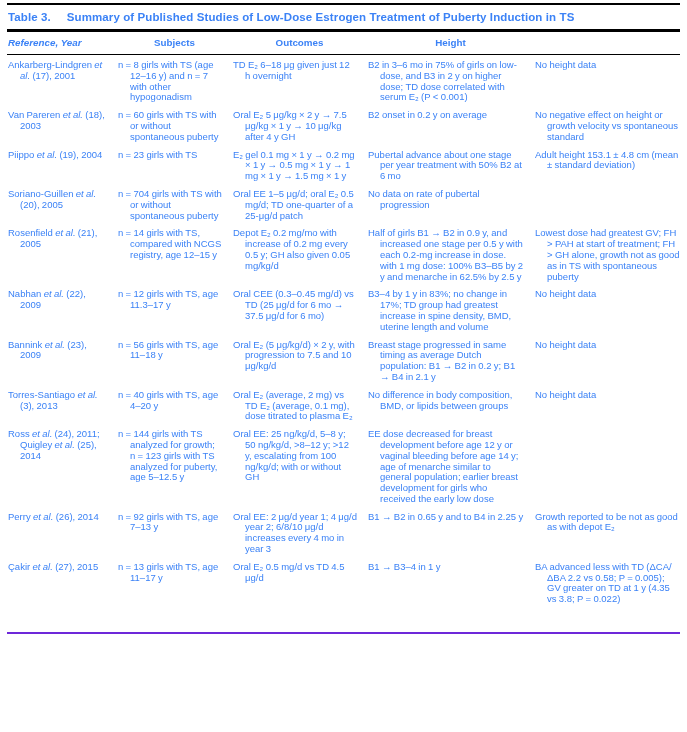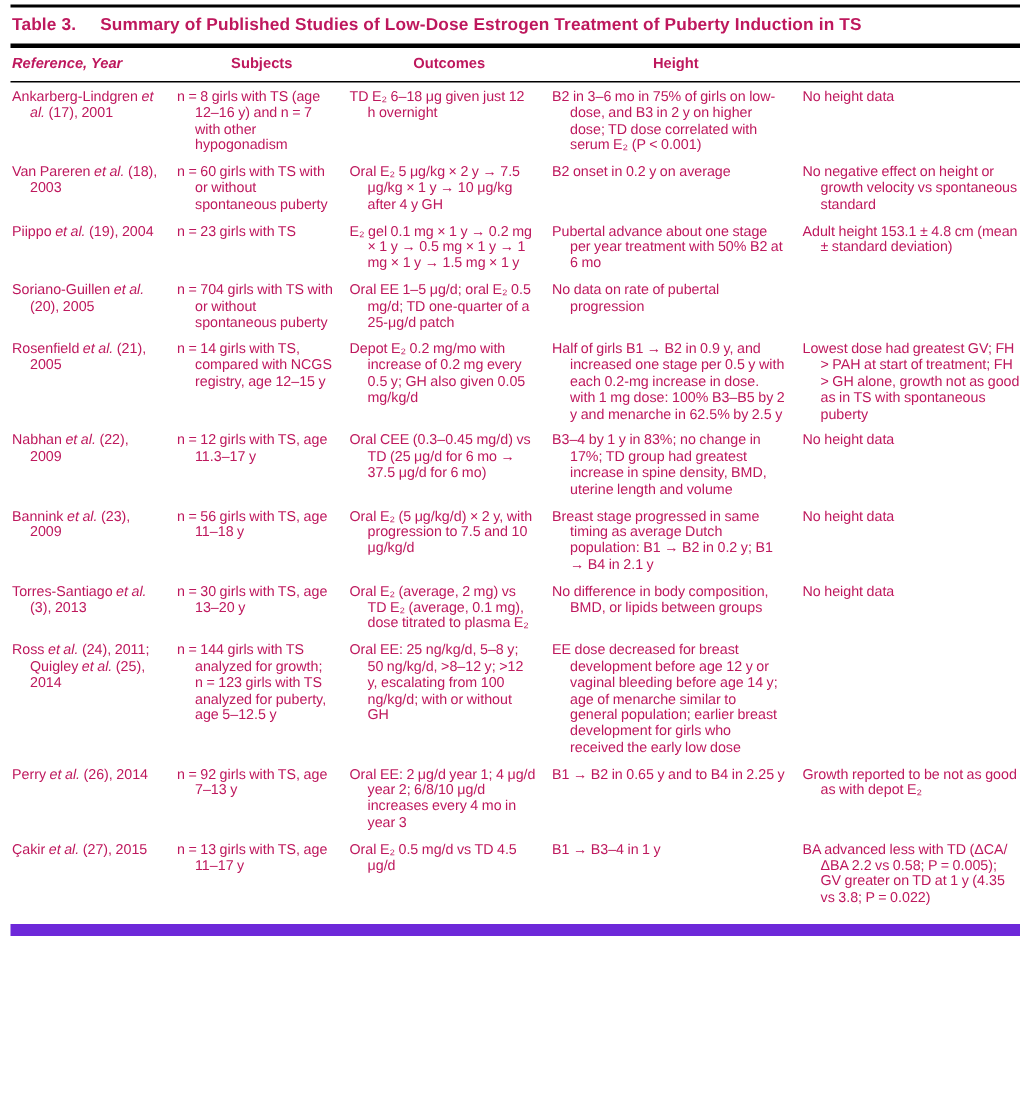--- a/index.html
+++ b/index.html
@@ -2,21 +2,21 @@
 <html><head>
 <meta charset="utf-8">
 <style>
   html, body { margin: 0; padding: 0; background: #ffffff; }
   .page {
     width: 687px;
     min-height: 732px;
     box-sizing: border-box;
     padding: 3px 7px 0 7px;
     font-family: "Liberation Sans", sans-serif;
-    color: #be185d;
+    color: #3b82f6;
     background: #ffffff;
   }
   .title-bar {
     border-top: 2px solid #000;
     border-bottom: 3px solid #000;
     padding: 6px 1px 6px 1px;
     font-size: 11.5px;
     font-weight: bold;
     letter-spacing: 0.1px;
   }
@@ -28,21 +28,21 @@
   .thead {
     align-items: end;
     padding: 5px 0 6px 0;
     border-bottom: 1.5px solid #000;
     font-weight: bold;
     font-size: 9.8px;
     line-height: 11px;
   }
   .hc { text-align: center; white-space: pre-line; padding: 0 4px; }
   .hc.first { text-align: left; padding-left: 1px; font-style: italic; }
-  .tbody { padding-top: 5px; border-bottom: 8px solid #6d28d9; padding-bottom: 4px; }
+  .tbody { padding-top: 5px; border-bottom: 2px solid #6d28d9; padding-bottom: 20px; }
   .trow { padding: 0 0 7px 0; }
   .cell {
     font-size: 9.5px;
     line-height: 10.8px;
     padding-left: 13px;
     text-indent: -12px;
     padding-right: 10px;
     word-spacing: -0.3px;
   }
   .cell.last { padding-right: 0; }
@@ -115,21 +115,21 @@
   <div class="trow grid5">
     <div class="cell"><span>Bannink </span><i>et al.</i><span> (23), 2009</span></div>
     <div class="cell">n = 56 girls with TS, age 11–18 y</div>
     <div class="cell">Oral E₂ (5 μg/kg/d) × 2 y, with progression to 7.5 and 10 μg/kg/d</div>
     <div class="cell">Breast stage progressed in same timing as average Dutch population: B1 → B2 in 0.2 y; B1 → B4 in 2.1 y</div>
     <div class="cell last">No height data</div>
   </div>
 
   <div class="trow grid5">
     <div class="cell"><span>Torres-Santiago </span><i>et al.</i><span> (3), 2013</span></div>
-    <div class="cell">n = 30 girls with TS, age 13–20 y</div>
+    <div class="cell">n = 40 girls with TS, age 4–20 y</div>
     <div class="cell">Oral E₂ (average, 2 mg) vs TD E₂ (average, 0.1 mg), dose titrated to plasma E₂</div>
     <div class="cell">No difference in body composition, BMD, or lipids between groups</div>
     <div class="cell last">No height data</div>
   </div>
 
   <div class="trow grid5">
     <div class="cell"><span>Ross </span><i>et al.</i><span> (24), 2011; Quigley </span><i>et al.</i><span> (25), 2014</span></div>
     <div class="cell">n = 144 girls with TS analyzed for growth; n = 123 girls with TS analyzed for puberty, age 5–12.5 y</div>
     <div class="cell">Oral EE: 25 ng/kg/d, 5–8 y; 50 ng/kg/d, &gt;8–12 y; &gt;12 y, escalating from 100 ng/kg/d; with or without GH</div>
     <div class="cell">EE dose decreased for breast development before age 12 y or vaginal bleeding before age 14 y; age of menarche similar to general population; earlier breast development for girls who received the early low dose</div>

